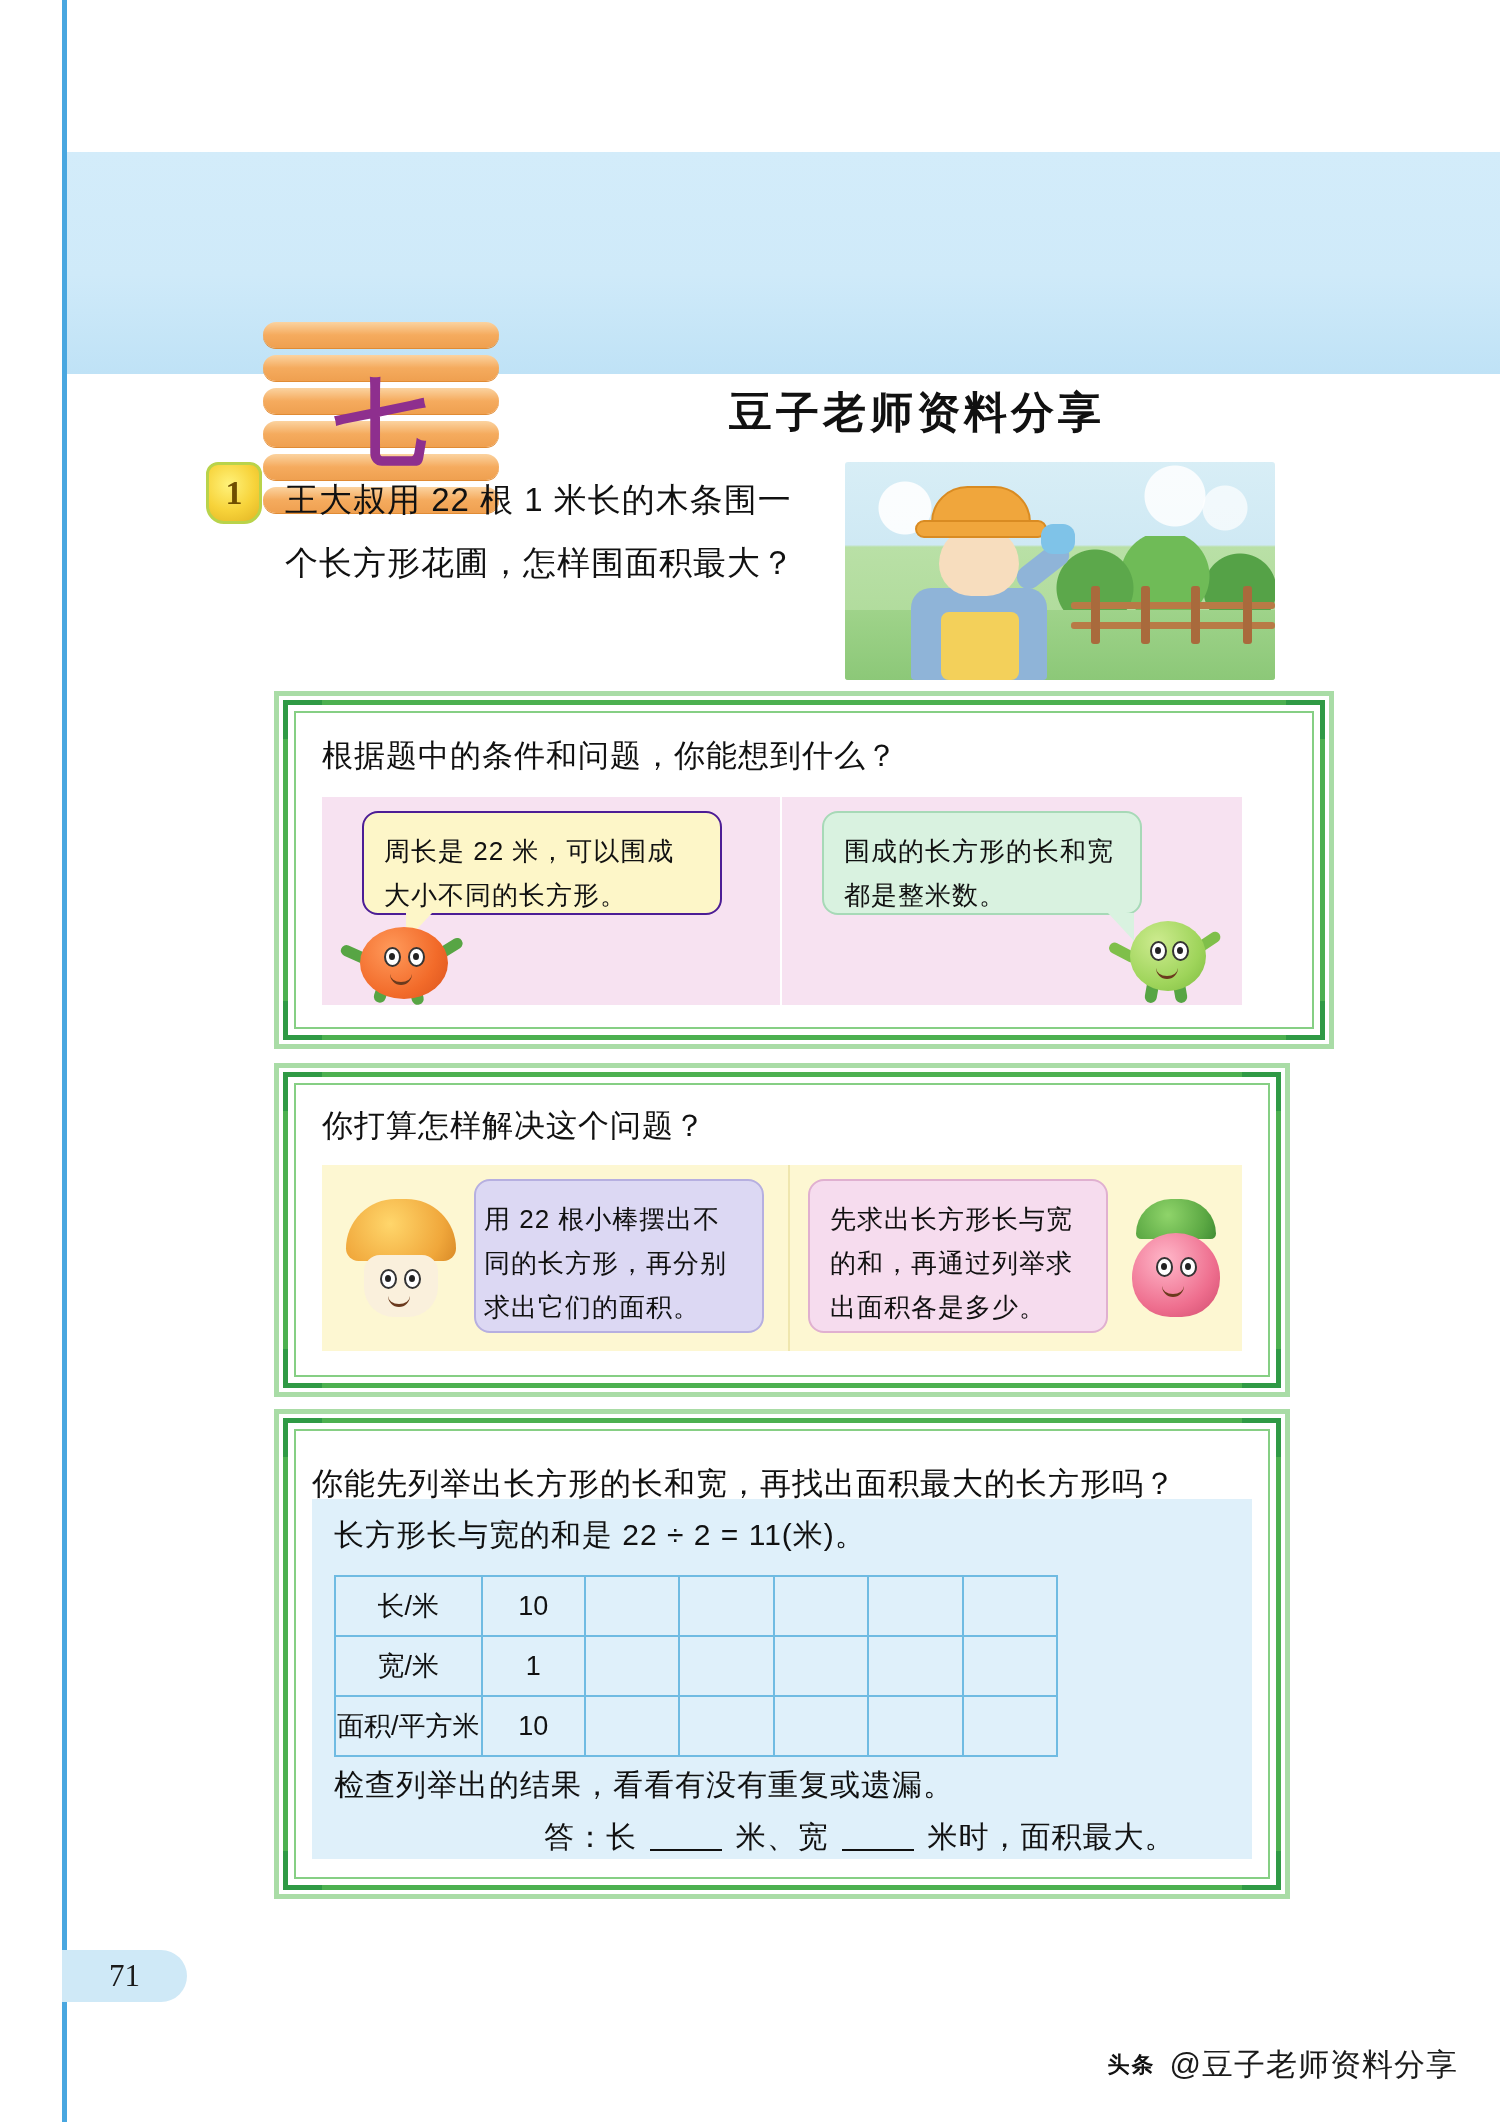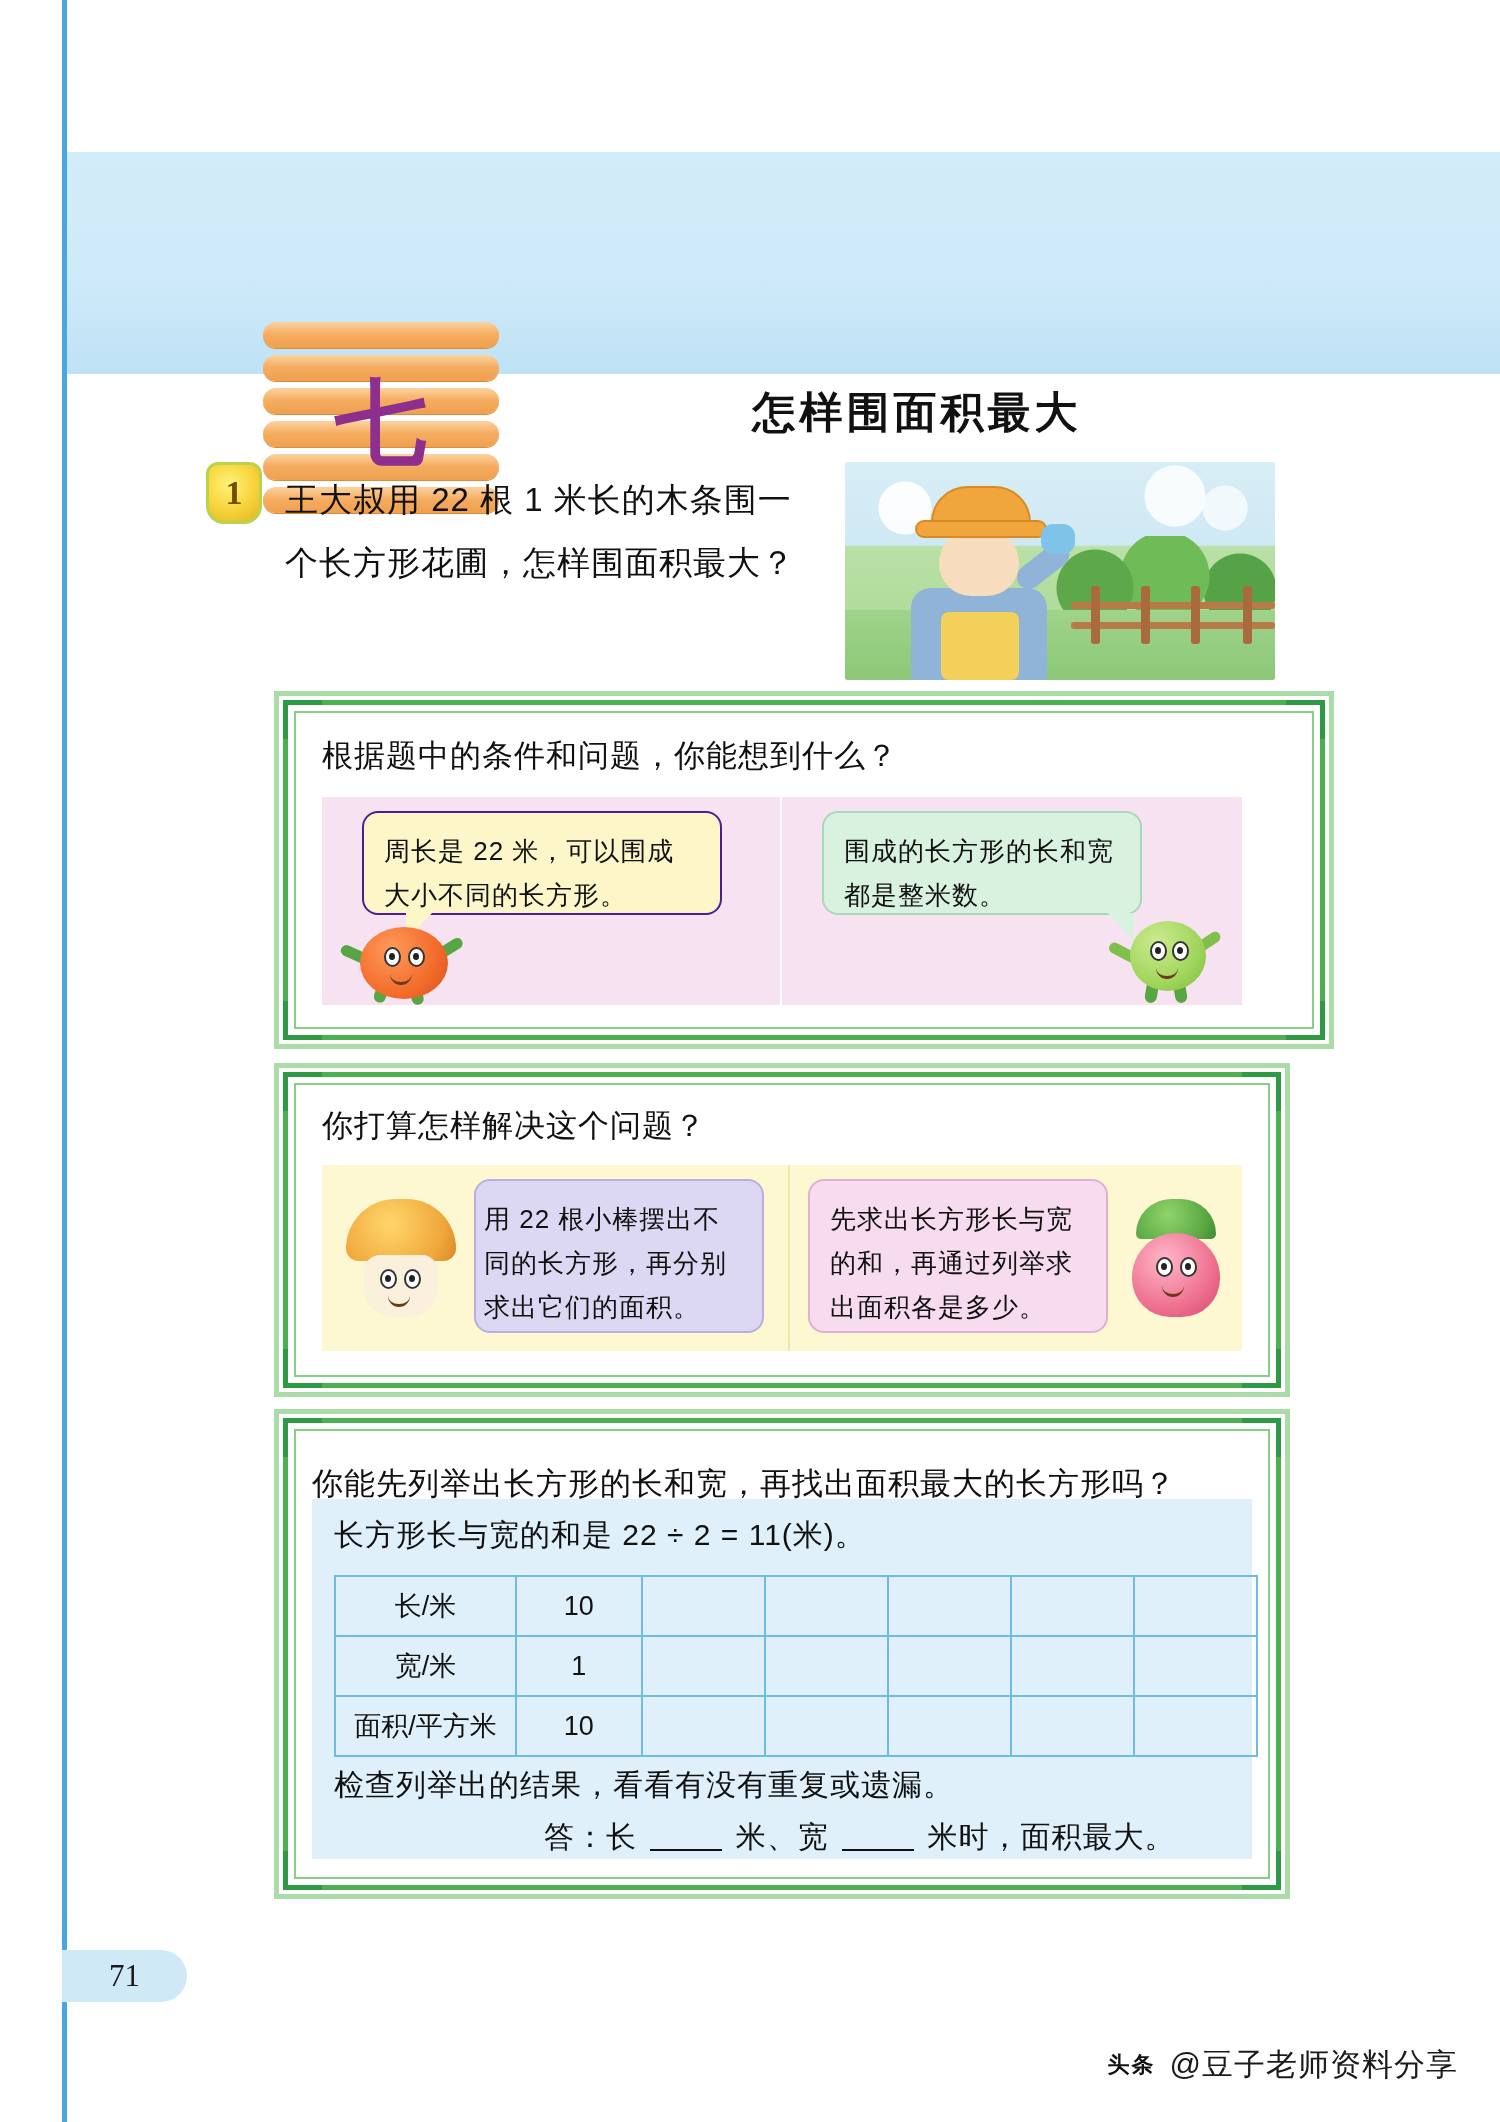--- a/index.html
+++ b/index.html
@@ -286,21 +286,21 @@
     background: #dff0fa;
   }
   .sum-line {
     position: absolute; left: 22px; top: 16px;
     font-size: 30px; letter-spacing: 1px; color: #111;
   }
   table.enum {
     position: absolute;
     left: 22px;
     top: 76px;
-    width: 924px;
+    width: 724px;
     border-collapse: collapse;
     font-size: 27px;
   }
   table.enum td {
     border: 2px solid #6fbbe2;
     height: 56px;
     text-align: center;
     color: #111;
   }
   table.enum td.hdr { width: 190px; }
@@ -374,21 +374,21 @@
   <div class="banner">
     <div class="chapter-badge">
       <div class="chapter-bar b0"></div>
       <div class="chapter-bar b1"></div>
       <div class="chapter-bar b2"></div>
       <div class="chapter-bar b3"></div>
       <div class="chapter-bar b4"></div>
       <div class="chapter-bar b5"></div>
       <div class="chapter-num">七</div>
     </div>
-    <div class="banner-title">怎样围面积最大</div>
+    <div class="banner-title">豆子老师资料分享</div>
   </div>
 
   <div class="q-badge">
     <div class="shield"></div>
     <div class="num">1</div>
   </div>
   <div class="q1-text">王大叔用 22 根 1 米长的木条围一个长方形花圃，怎样围面积最大？</div>
 
   <div class="illus">
     <div class="sky-clouds"></div>

